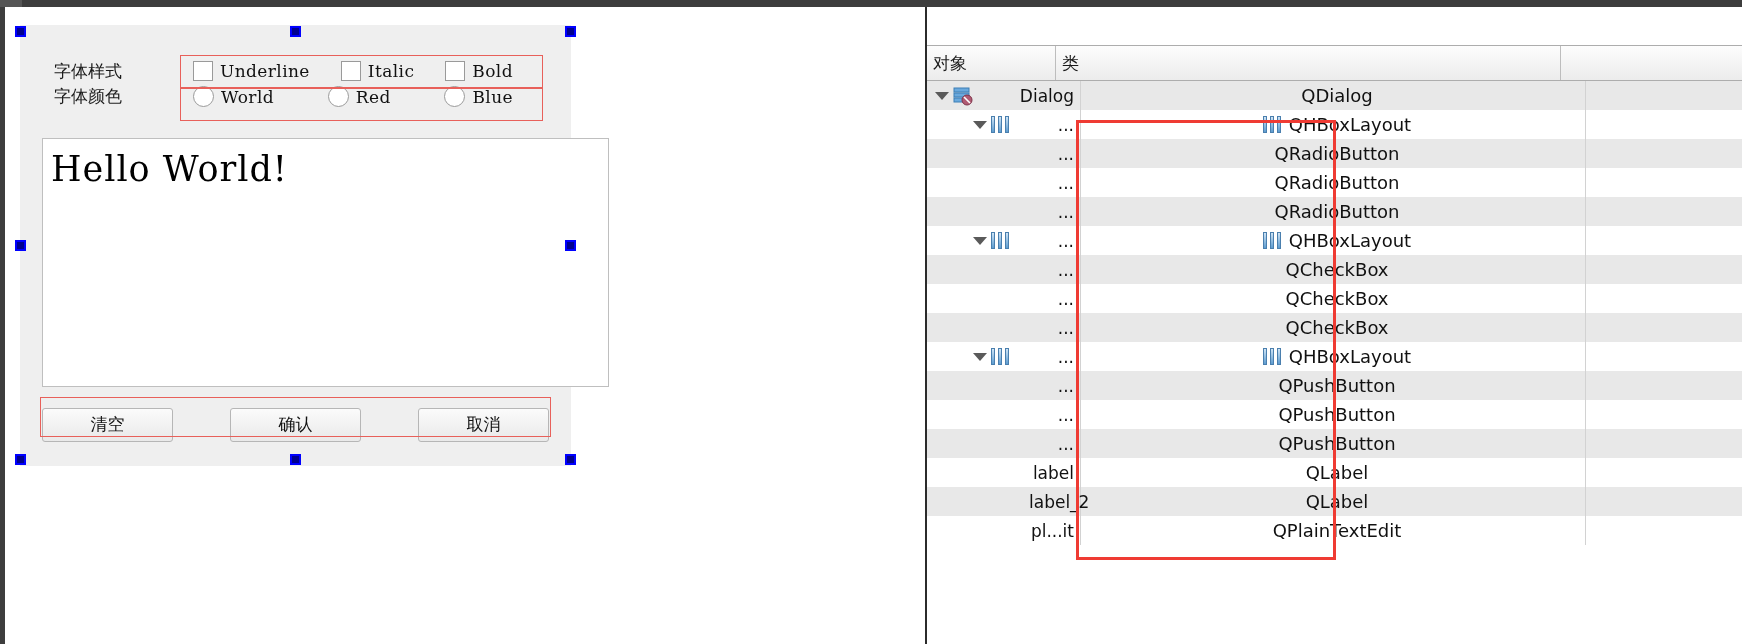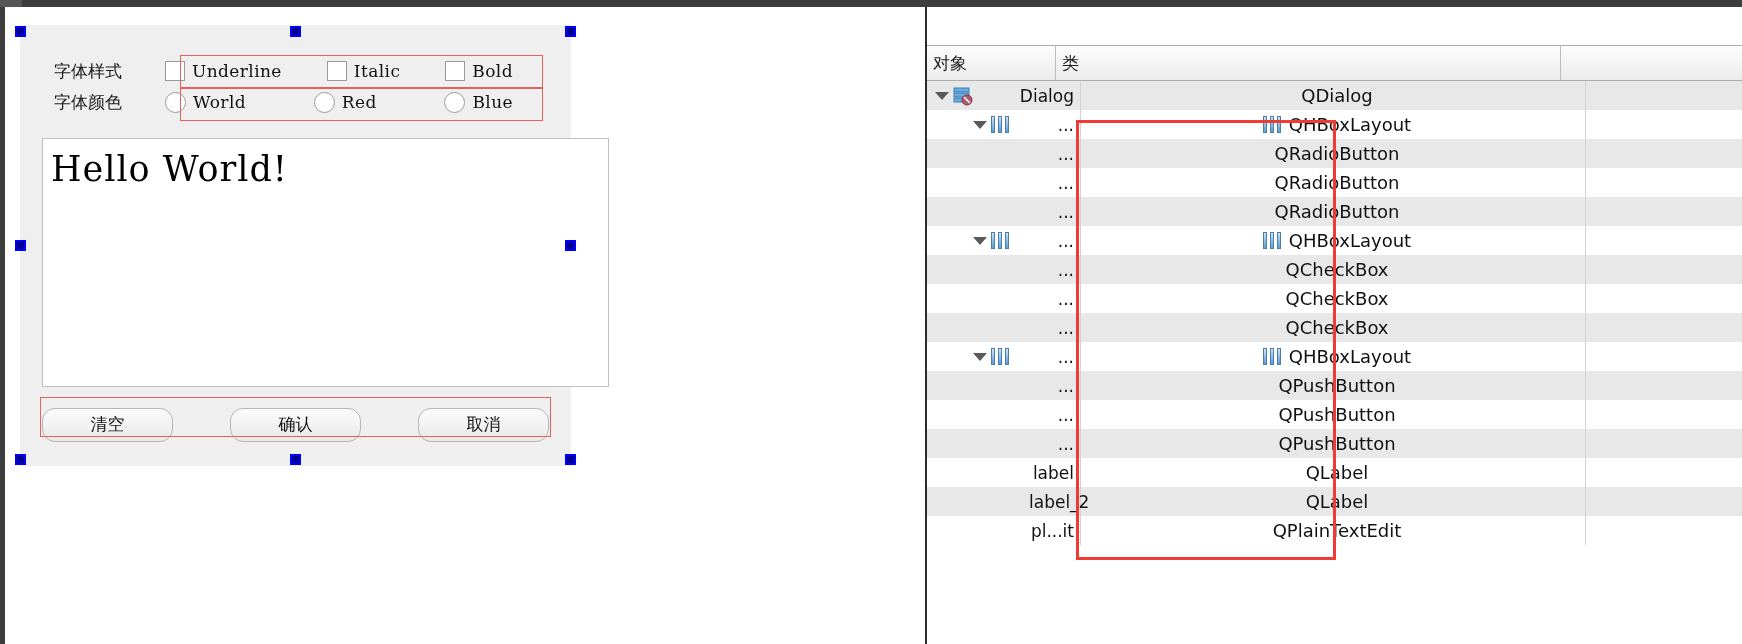--- a/index.html
+++ b/index.html
@@ -80,40 +80,41 @@
     z-index: 30;
   }
 
   
   .row-style, .row-color {
     position: absolute;
     display: flex;
     align-items: center;
   }
   .row-style { left: 34px; top: 30px; height: 32px; }
-  .row-color { left: 34px; top: 61px; height: 32px; }
+  .row-color { left: 34px; top: 55px; height: 32px; }
 
   .cn-label {
     font-family: "DejaVu Sans", sans-serif;
     font-size: 17px;
     color: #1a1a1a;
     width: 105px;
     white-space: nowrap;
   }
 
   .opt-group {
     display: flex;
     align-items: center;
     box-sizing: border-box;
   }
 
   .opt {
     display: flex;
-    align-items: center;
+    align-items: flex-end;
     white-space: nowrap;
+    margin-left: 28px;
   }
   .opt .cap {
     font-family: "DejaVu Serif", serif;
     font-size: 17px;
     color: #111111;
     margin-left: 7px;
     letter-spacing: 0.4px;
   }
 
   .cbox {
@@ -158,21 +159,21 @@
     width: 507px; height: 38px;
     display: flex;
     align-items: center;
     justify-content: space-between;
     box-sizing: border-box;
   }
   .pbtn {
     width: 131px; height: 34px;
     background: linear-gradient(#fbfbfb, #e9e9e9);
     border: 1px solid #b6b6b6;
-    border-radius: 13px;
+    border-radius: 3px;
     box-sizing: border-box;
     display: flex;
     align-items: center;
     justify-content: center;
     font-family: Liberation Serif, serif;
     font-size: 17px;
     color: #111111;
     margin-top: 15px;
   }
 

